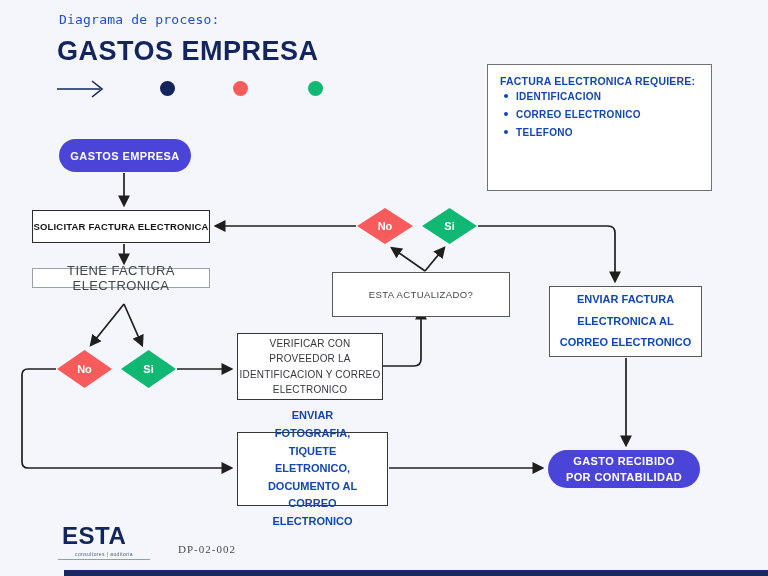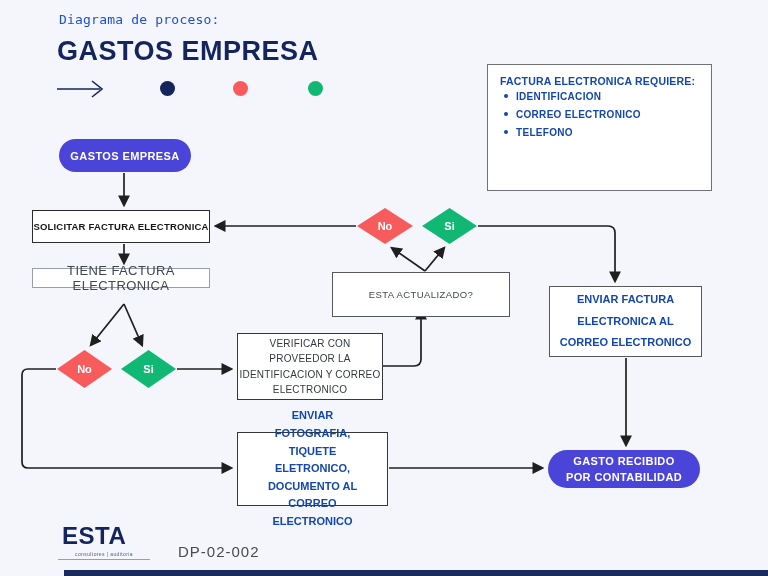--- a/index.html
+++ b/index.html
@@ -86,21 +86,21 @@
   .connectors { position:absolute; left:0; top:0; z-index:1; }
   
   .logo { position:absolute; left:62px; top:522px; font-size:24px; font-weight:bold; color:#14245c; letter-spacing:0.5px; }
   .logo-tagline {
     position:absolute; left:58px; top:551px; width:92px;
     font-size:5px; color:#4a5f8a; text-align:center; letter-spacing:0.4px;
     border-bottom:1px solid #8aa0c8; padding-bottom:2px;
   }
   .doc-code {
     position:absolute; left:141px; top:543px;
-    font-family:Liberation Sans, sans-serif; font-size:15px; color:#4b4b4b; letter-spacing:1px;padding-left:37px;
+    font-family:Liberation Serif, serif; font-size:11px; color:#4b4b4b; letter-spacing:1px;padding-left:37px;
   }
   .bottom-bar { position:absolute; left:64px; right:0; bottom:0; height:6px; background:#1b2a5e; }
 </style>
 </head>
 <body>
 
 <div class="canvas">
 
   <div class="subtitle">Diagrama de proceso:</div>
   <div class="title">GASTOS EMPRESA</div>

